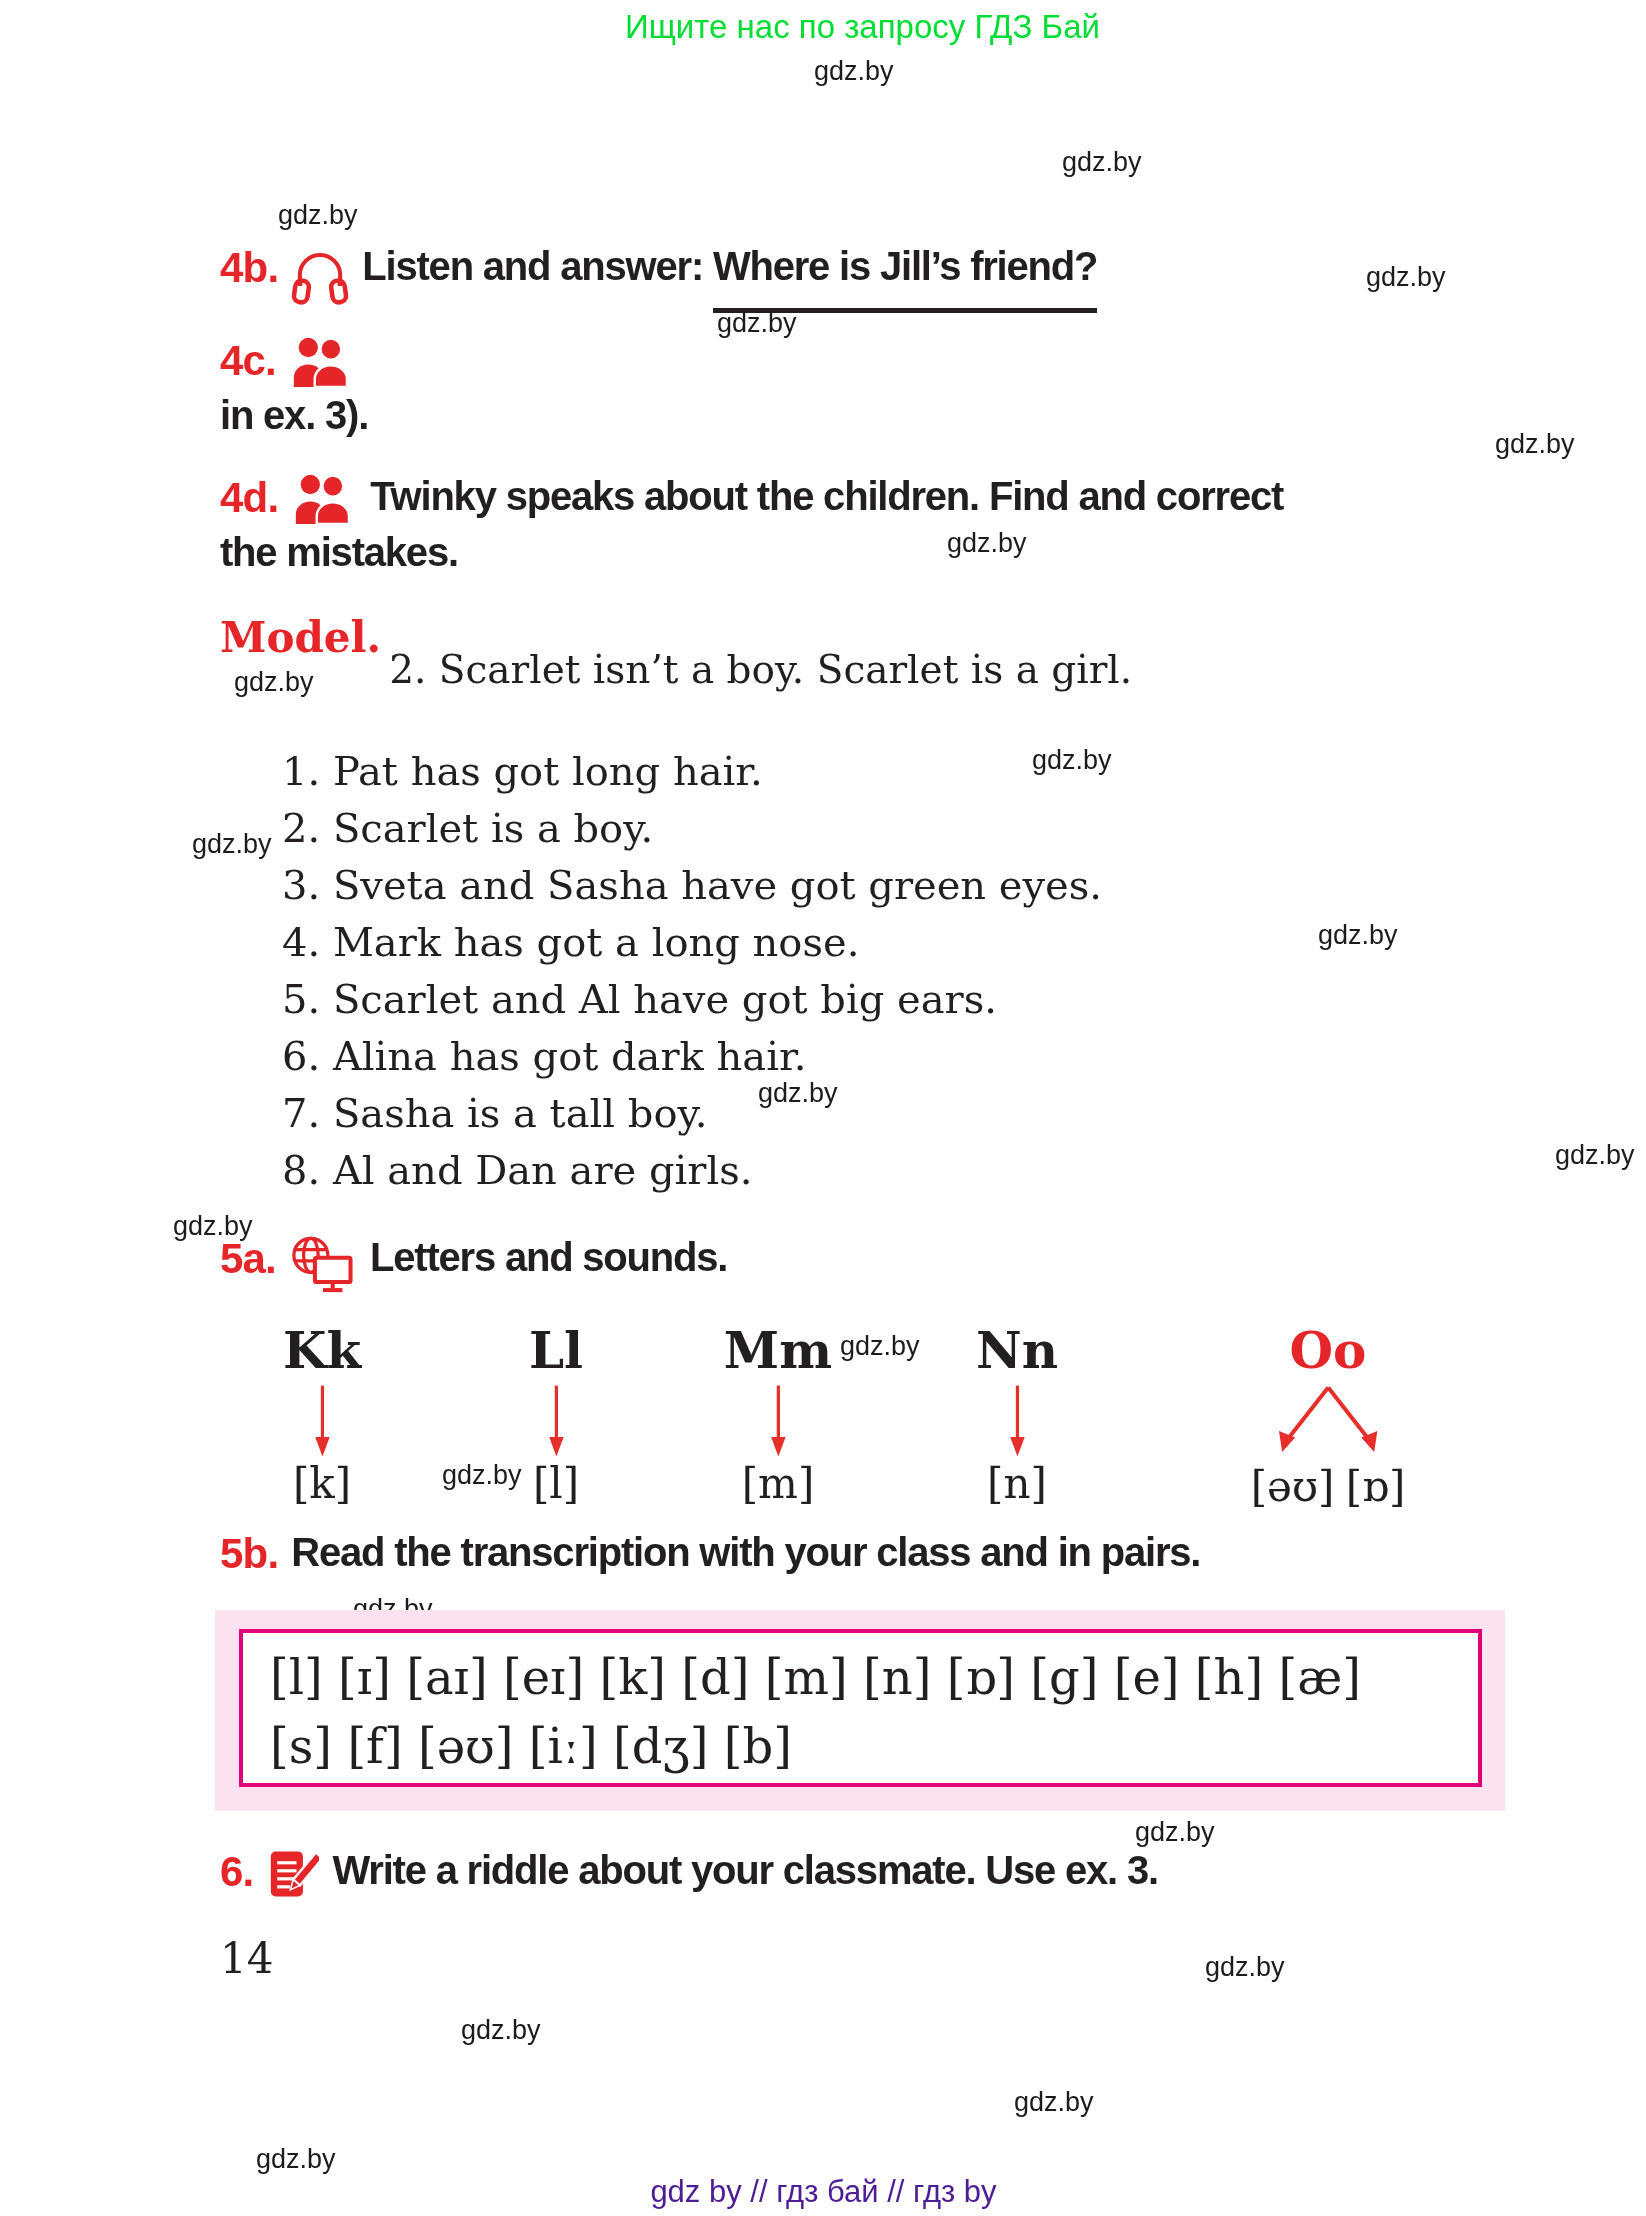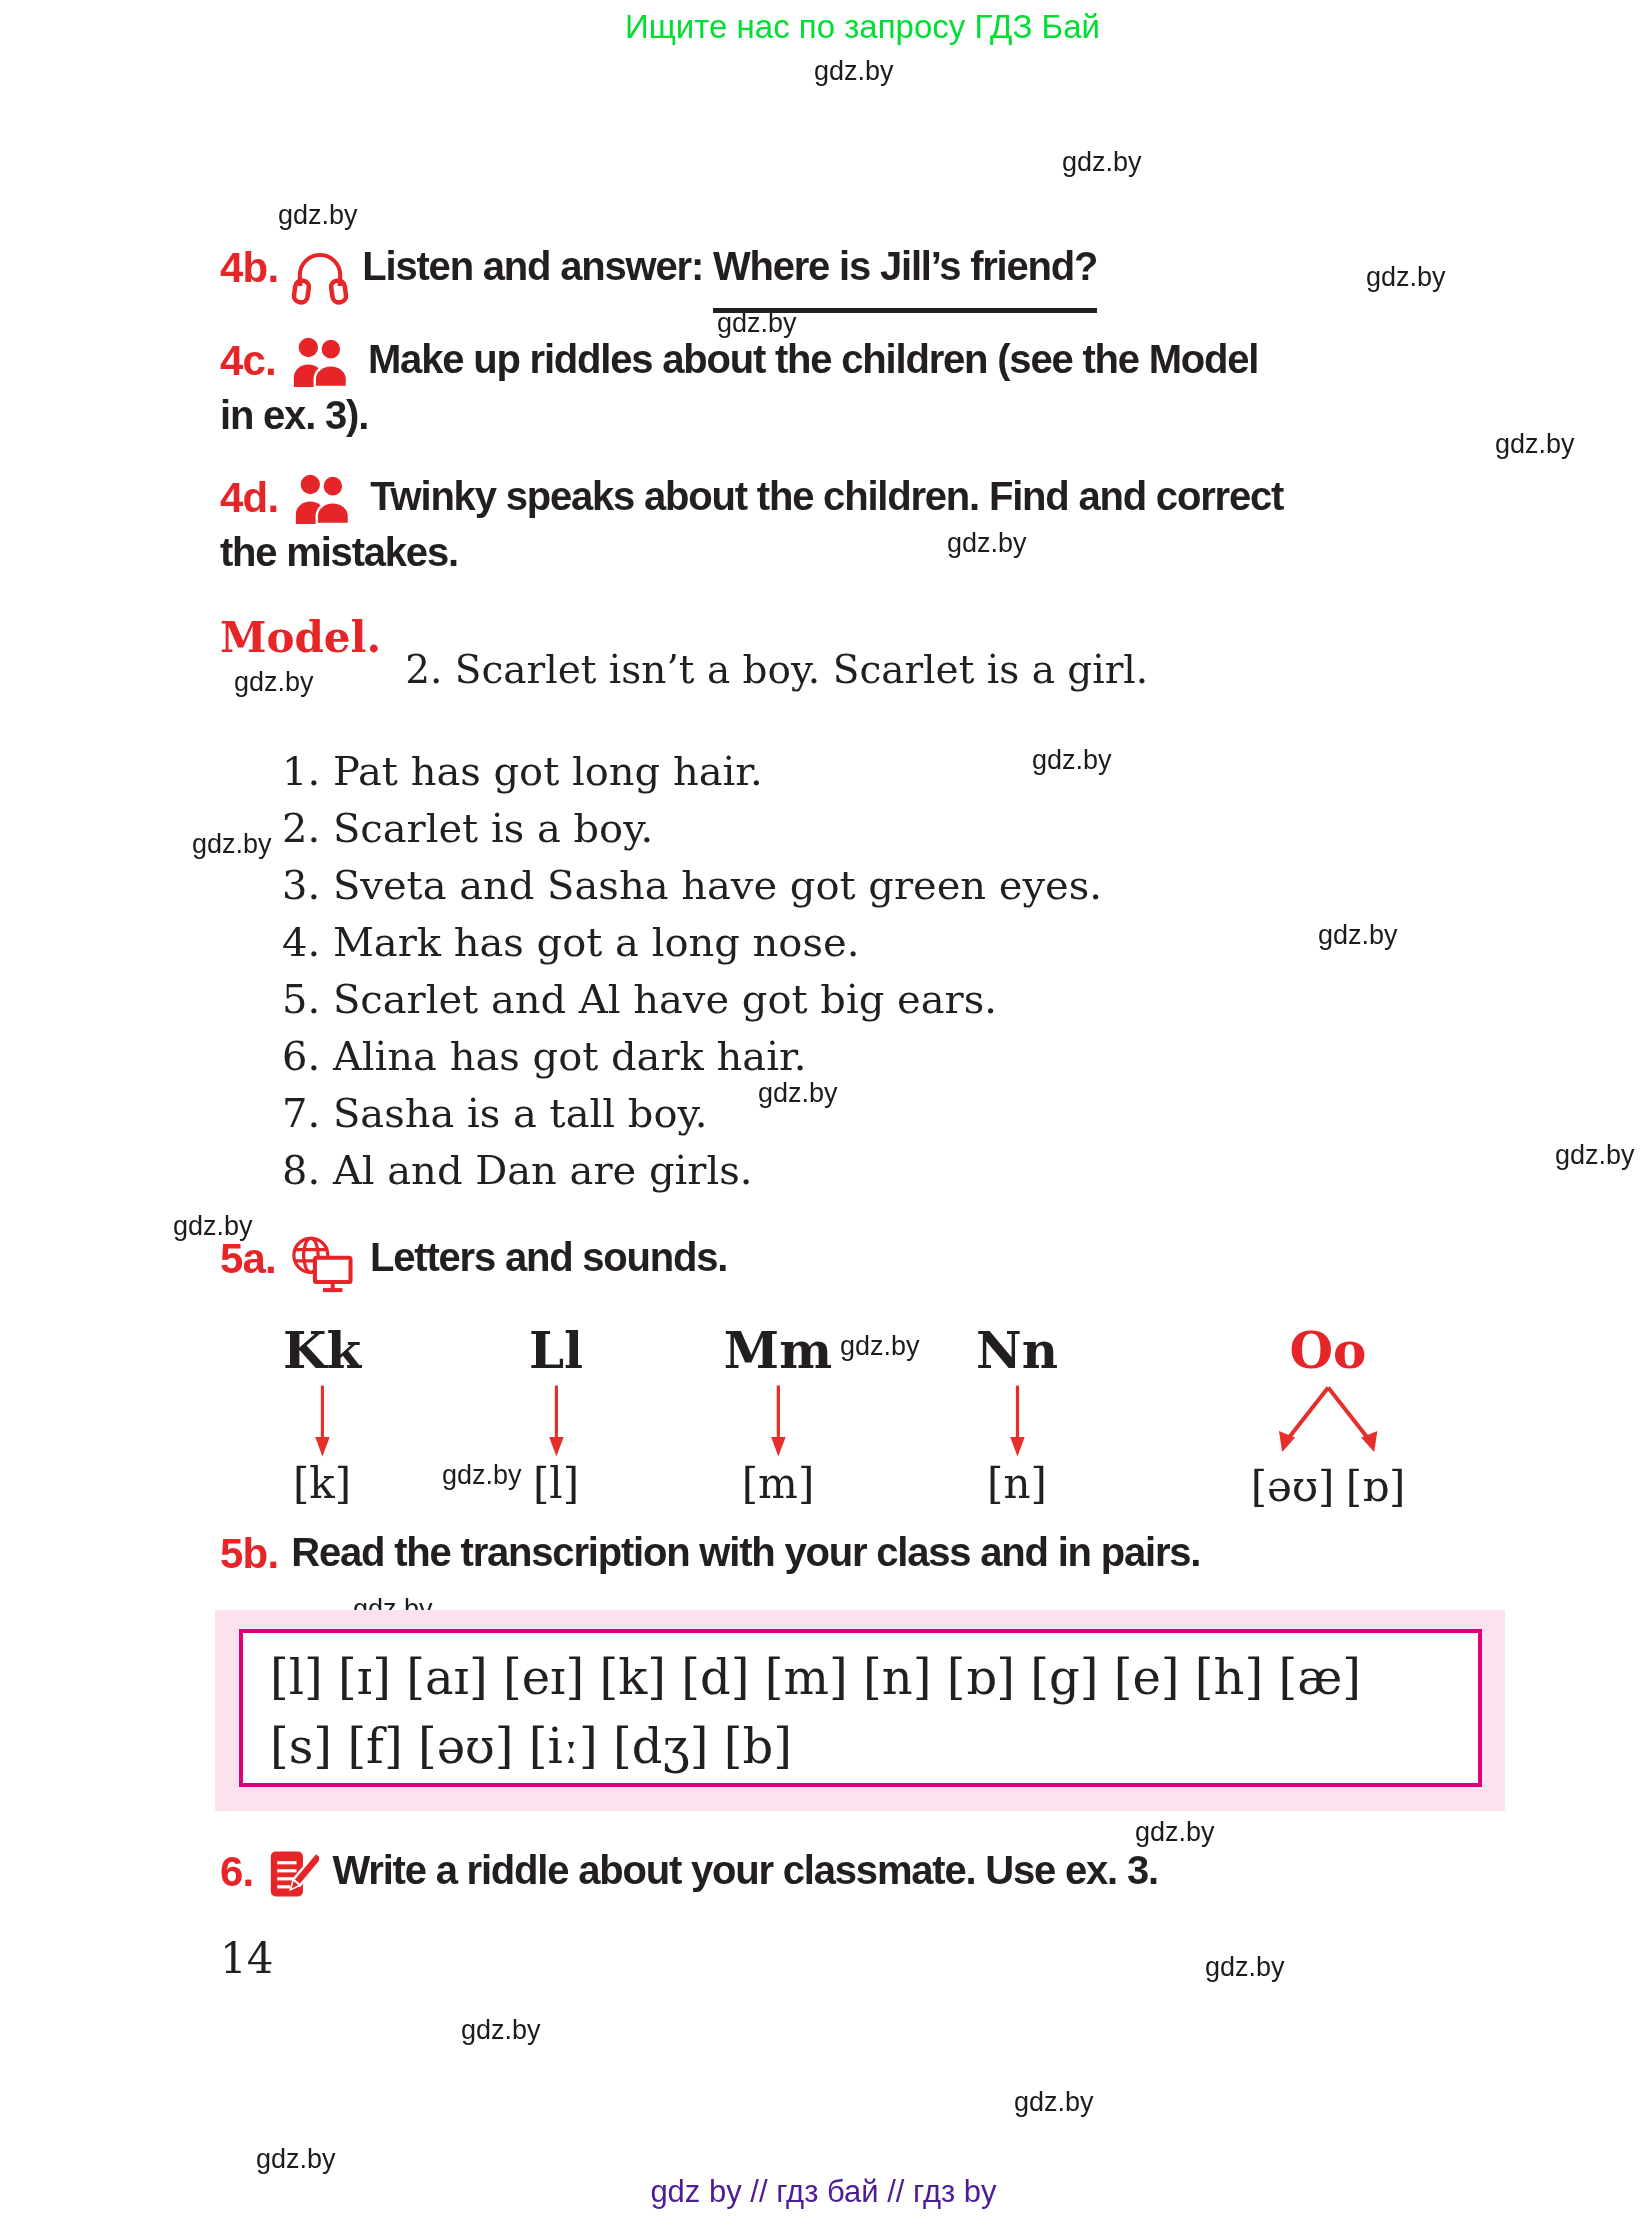--- a/index.html
+++ b/index.html
@@ -12,21 +12,21 @@
   .green-header { position:absolute; top:8px; left:625px; color:#00dd33;
                   font-size:33px; white-space:nowrap; }
 
   
   .ex { position:absolute; display:flex; align-items:flex-start; gap:13px; white-space:nowrap; }
   .exnum { color:#e62528; font-weight:bold; font-size:42px; letter-spacing:-0.8px; }
   .extext { font-weight:bold; font-size:40px; letter-spacing:-1.2px; }
   .cont { position:absolute; font-weight:bold; font-size:40px; letter-spacing:-1.2px; white-space:nowrap; }
   .underlined { border-bottom:5.6px solid #231f20; padding-bottom:20px; }
   .icon { display:inline-block; line-height:0; }
-  .model { position:absolute; left:220px; top:608px; display:flex; gap:16px; }
+  .model { position:absolute; left:220px; top:608px; display:flex; }
   .model-label { color:#e62528; font-family:"DejaVu Serif",serif; font-weight:bold; font-size:42px; line-height:59px; }
   .model-line { font-family:"DejaVu Serif",serif; font-size:39px; line-height:59px; white-space:nowrap; }
   .statements { position:absolute; left:282px; top:743px; }
   .statement { font-family:"DejaVu Serif",serif; font-size:40px; line-height:57px; white-space:nowrap; }
 
   
   .ls { position:absolute; top:1323px; left:0; width:100%; height:201px; }
   .ls-col { position:absolute; transform:translateX(-50%); text-align:center; }
   .ls-letter { font-family:"DejaVu Serif",serif; font-weight:bold; font-size:50px; line-height:56px; }
   .red { color:#e62528; }
@@ -100,21 +100,20 @@
         <g fill="#e62528">
           <circle cx="24" cy="13" r="12"></circle>
           <path d="M6 62 V50 a18 16 0 0 1 36 0 v12 z"></path>
         </g>
         <g fill="#e62528" stroke="#ffffff" stroke-width="3">
           <circle cx="52" cy="15" r="13"></circle>
           <path d="M32 62 V52 a20 17 0 0 1 40 0 v10 z"></path>
         </g>
       </svg>
     </span>
-    <span class="extext">Make up riddles about the children (see the Model</span>
   </div>
   <div class="cont" style="left:220px; top:393px;">in ex. 3).</div>
 
   <div class="ex" style="left:220px; top:474px;">
     <span class="exnum">4d.</span>
     <span class="icon">
       <svg width="66" height="50" viewBox="0 0 82 62">
         <g fill="#e62528">
           <circle cx="24" cy="13" r="12"></circle>
           <path d="M6 62 V50 a18 16 0 0 1 36 0 v12 z"></path>

